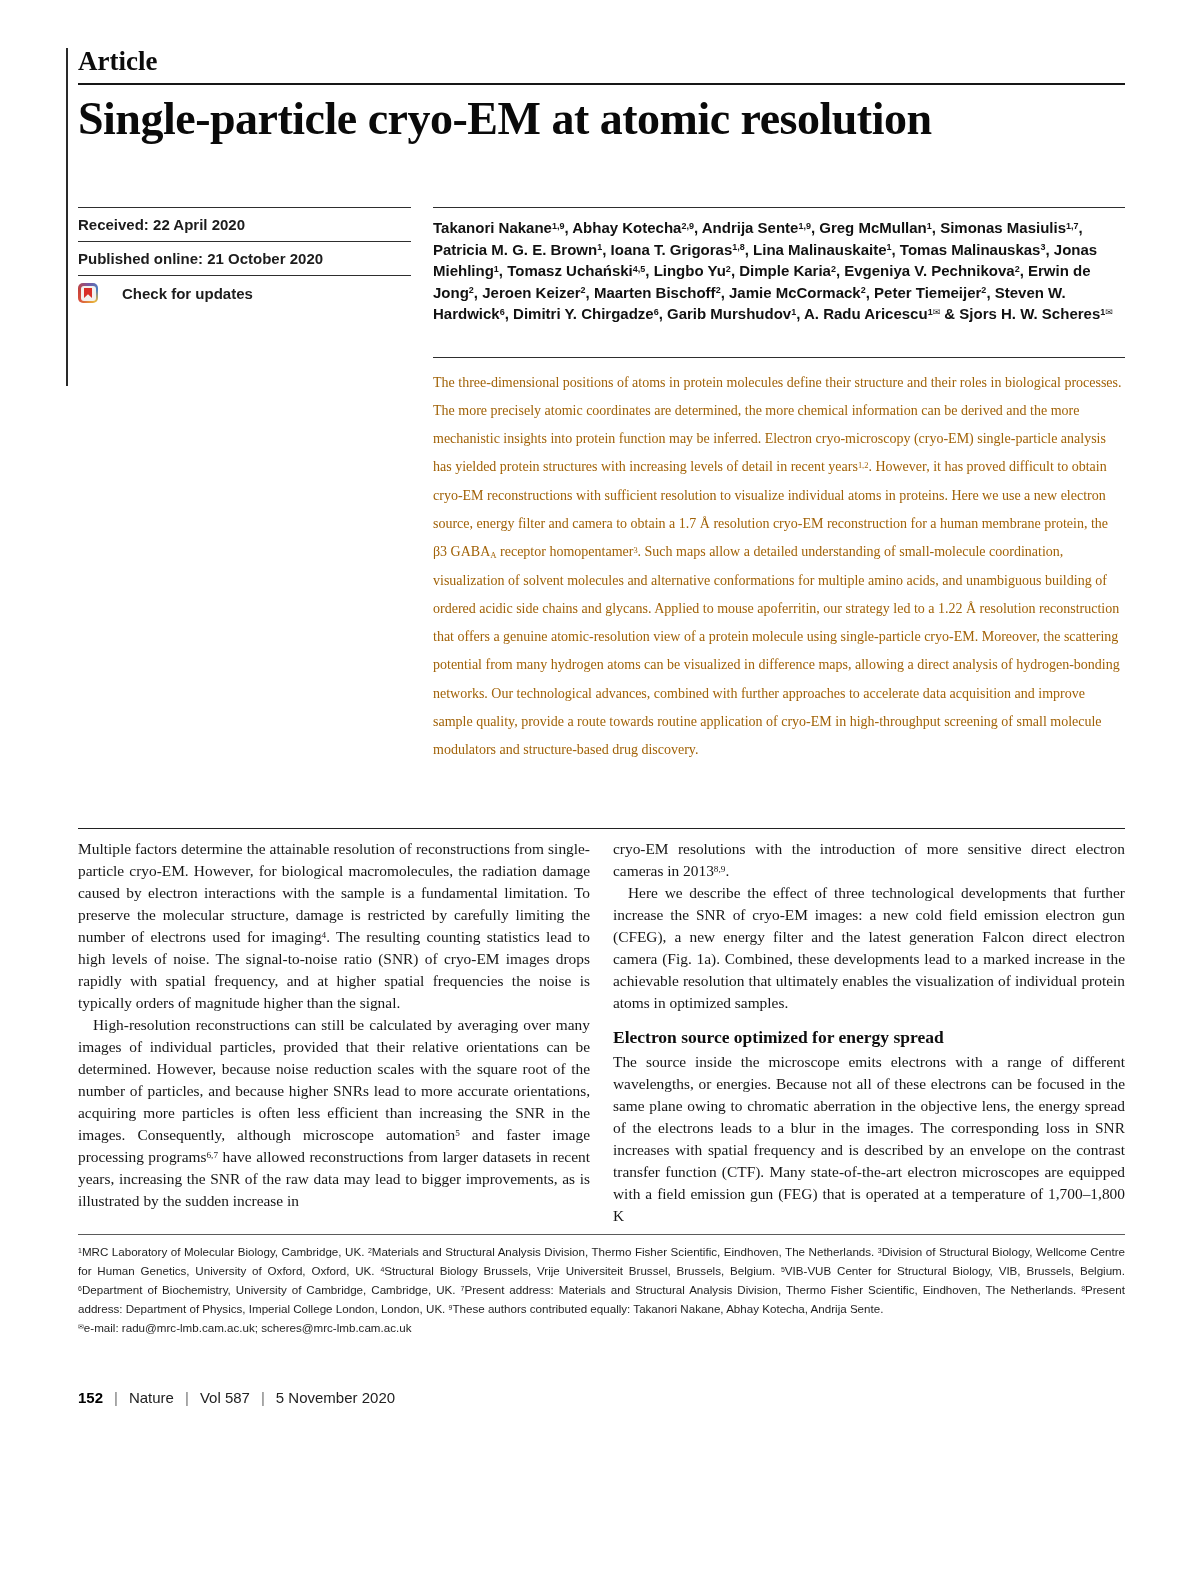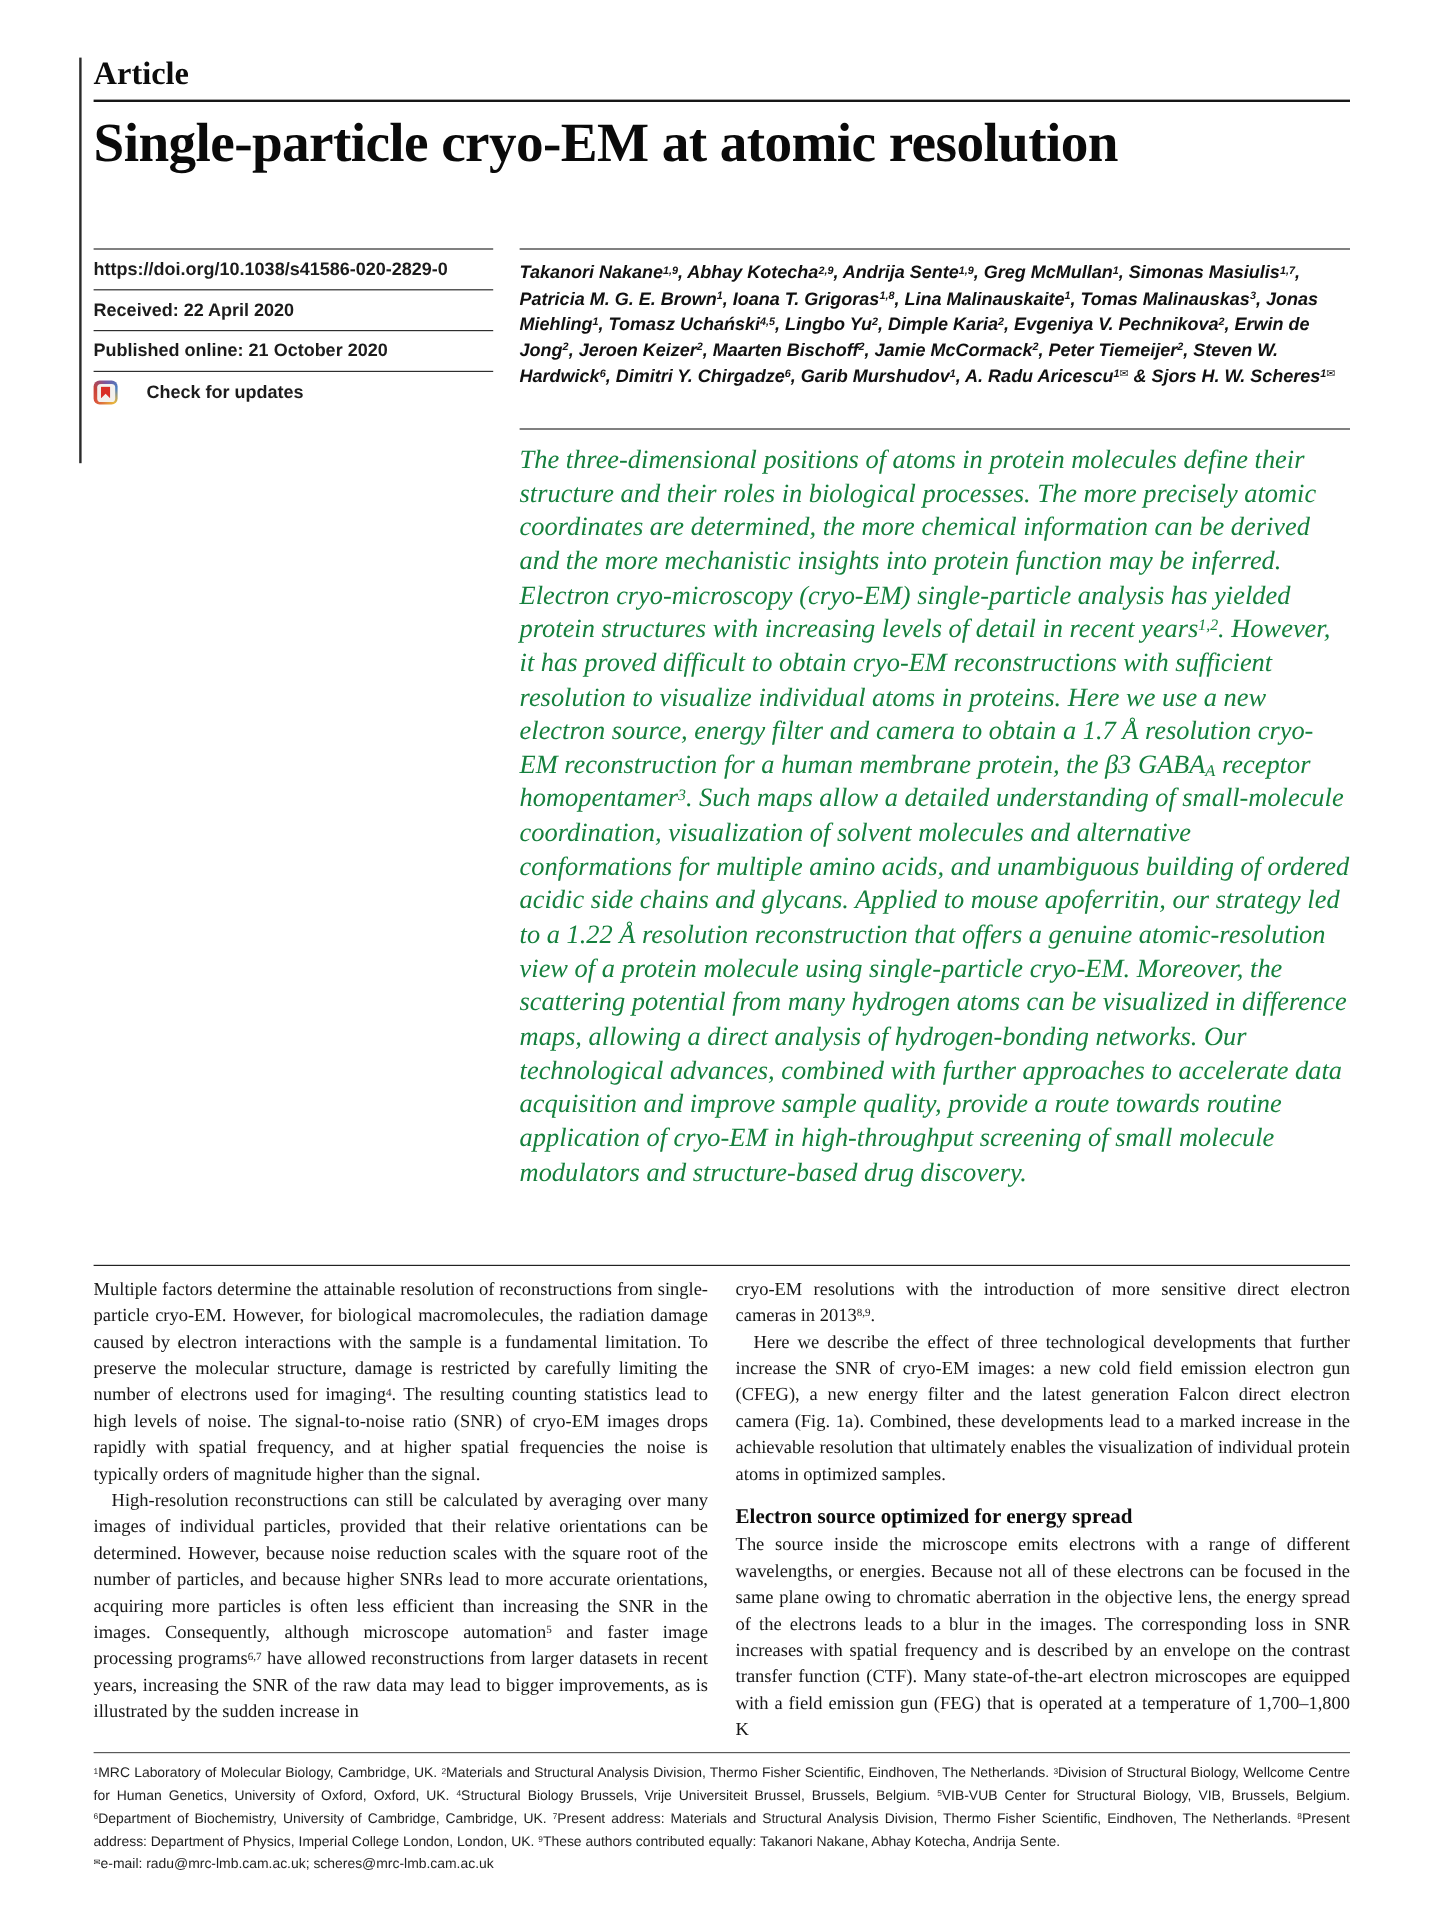--- a/index.html
+++ b/index.html
@@ -18,23 +18,23 @@
   .meta-row { border-top:1.4px solid #2e2e2e; padding:7px 0 7px 0; min-height:33px; }
   .meta-row.check { display:flex; align-items:center; gap:24px; }
 
   .crossmark { position:relative; width:20px; height:20px; border-radius:5px; flex:none;
     background:conic-gradient(from 140deg, #e9b63c, #d9503c 90deg, #c6423a 150deg, #7a56a0 220deg, #4a7fc1 290deg, #e9b63c);
     display:inline-flex; align-items:center; justify-content:center; }
   .cm-inner { position:absolute; inset:2.5px; background:#f3f1ee; border-radius:3px; }
   .cm-bookmark { position:absolute; width:8px; height:10px; background:#d92f27;
     clip-path:polygon(0 0, 100% 0, 100% 100%, 50% 62%, 0 100%); }
 
-  .authors-col { flex:1; margin-left:22px;font-style:italic; }
+  .authors-col { flex:1; margin-left:22px; }
   .authors { margin:0; border-top:1.4px solid #2e2e2e; padding-top:9px; font-weight:700; font-size:15px; line-height:21.5px; color:#111; font-family:"Liberation Sans","DejaVu Sans",sans-serif; }
-  .abstract { margin:32px 0 0 0; border-top:1.4px solid #2e2e2e; padding-top:11px; font-family:"Liberation Serif", serif; font-size:22px; line-height:28.3px; color:#15803d; }
+  .abstract { margin:32px 0 0 0; border-top:1.4px solid #2e2e2e; padding-top:11px; font-family:"Liberation Serif", serif; font-size:14px; line-height:28.3px; color:#a16207; }
 
   .body-cols { display:grid; grid-template-columns:1fr 1fr; column-gap:23px; margin-top:63px; border-top:1.6px solid #222; padding-top:9px;
     font-family:"Liberation Serif", serif; font-size:15.4px; line-height:22px; text-align:justify; color:#161616; }
   .body-cols p { margin:0; }
   .body-cols p.indent { text-indent:15px; }
   h2.section-heading { margin:12px 0 3px 0; font-family:"Liberation Serif", serif; font-weight:700; font-size:17.5px; line-height:22px; text-align:left; color:#0d0d0d; }
 
   sup { font-size:60%; line-height:0; vertical-align:baseline; position:relative; top:-0.45em; }
   sub { font-size:62%; line-height:0; vertical-align:baseline; position:relative; top:0.2em; }
 
@@ -52,21 +52,20 @@
 <div class="page">
   <div class="left-rule"></div>
 
   <header>
     <span class="kicker">Article</span>
     <h1 class="title">Single-particle cryo-EM at atomic resolution</h1>
   </header>
 
   <section class="meta-authors">
     <aside class="meta-col">
-      <div class="meta-row">https://doi.org/10.1038/s41586-020-2829-0</div>
       <div class="meta-row">Received: 22 April 2020</div>
       <div class="meta-row">Published online: 21 October 2020</div>
       <div class="meta-row check">
         <span class="crossmark">
           <span class="cm-inner"></span>
           <span class="cm-bookmark"></span>
         </span>
         <span>Check for updates</span>
       </div>
     </aside>

